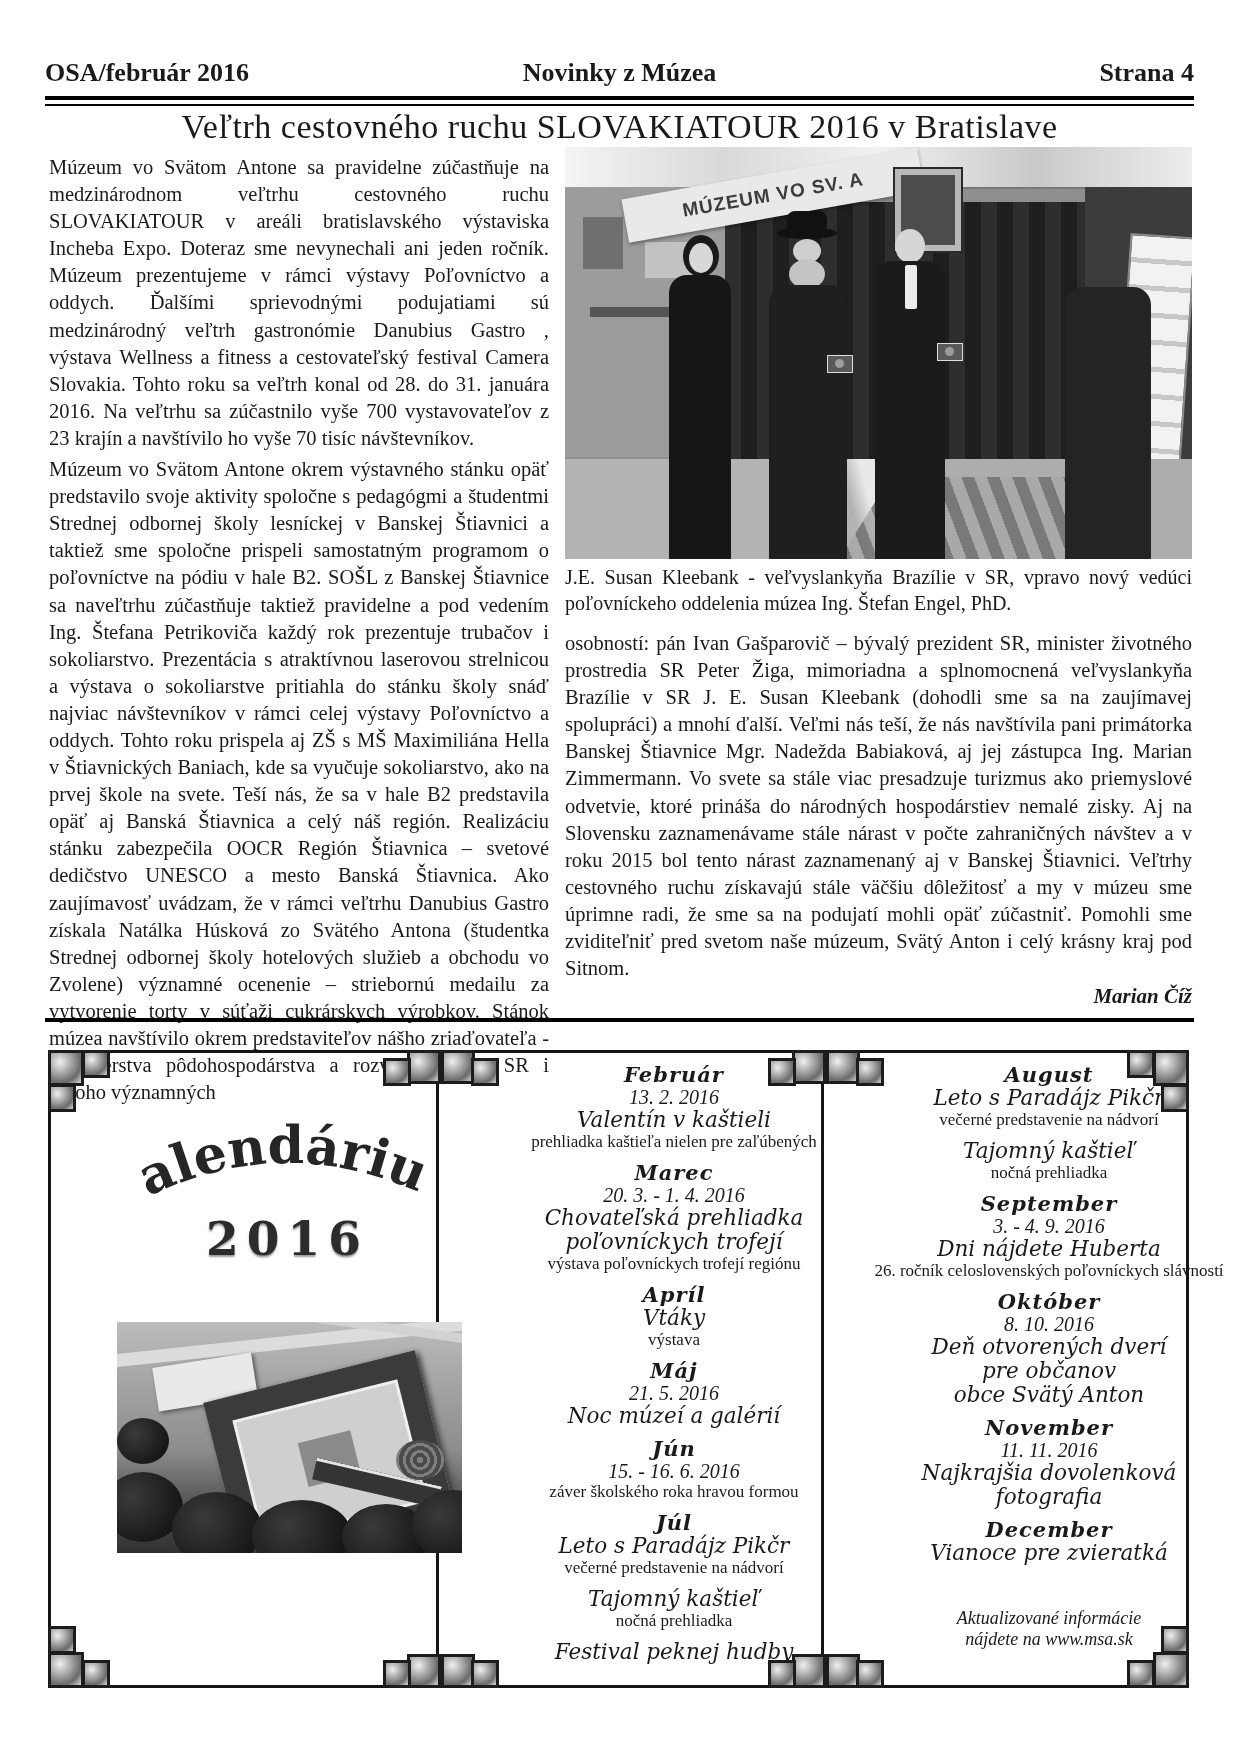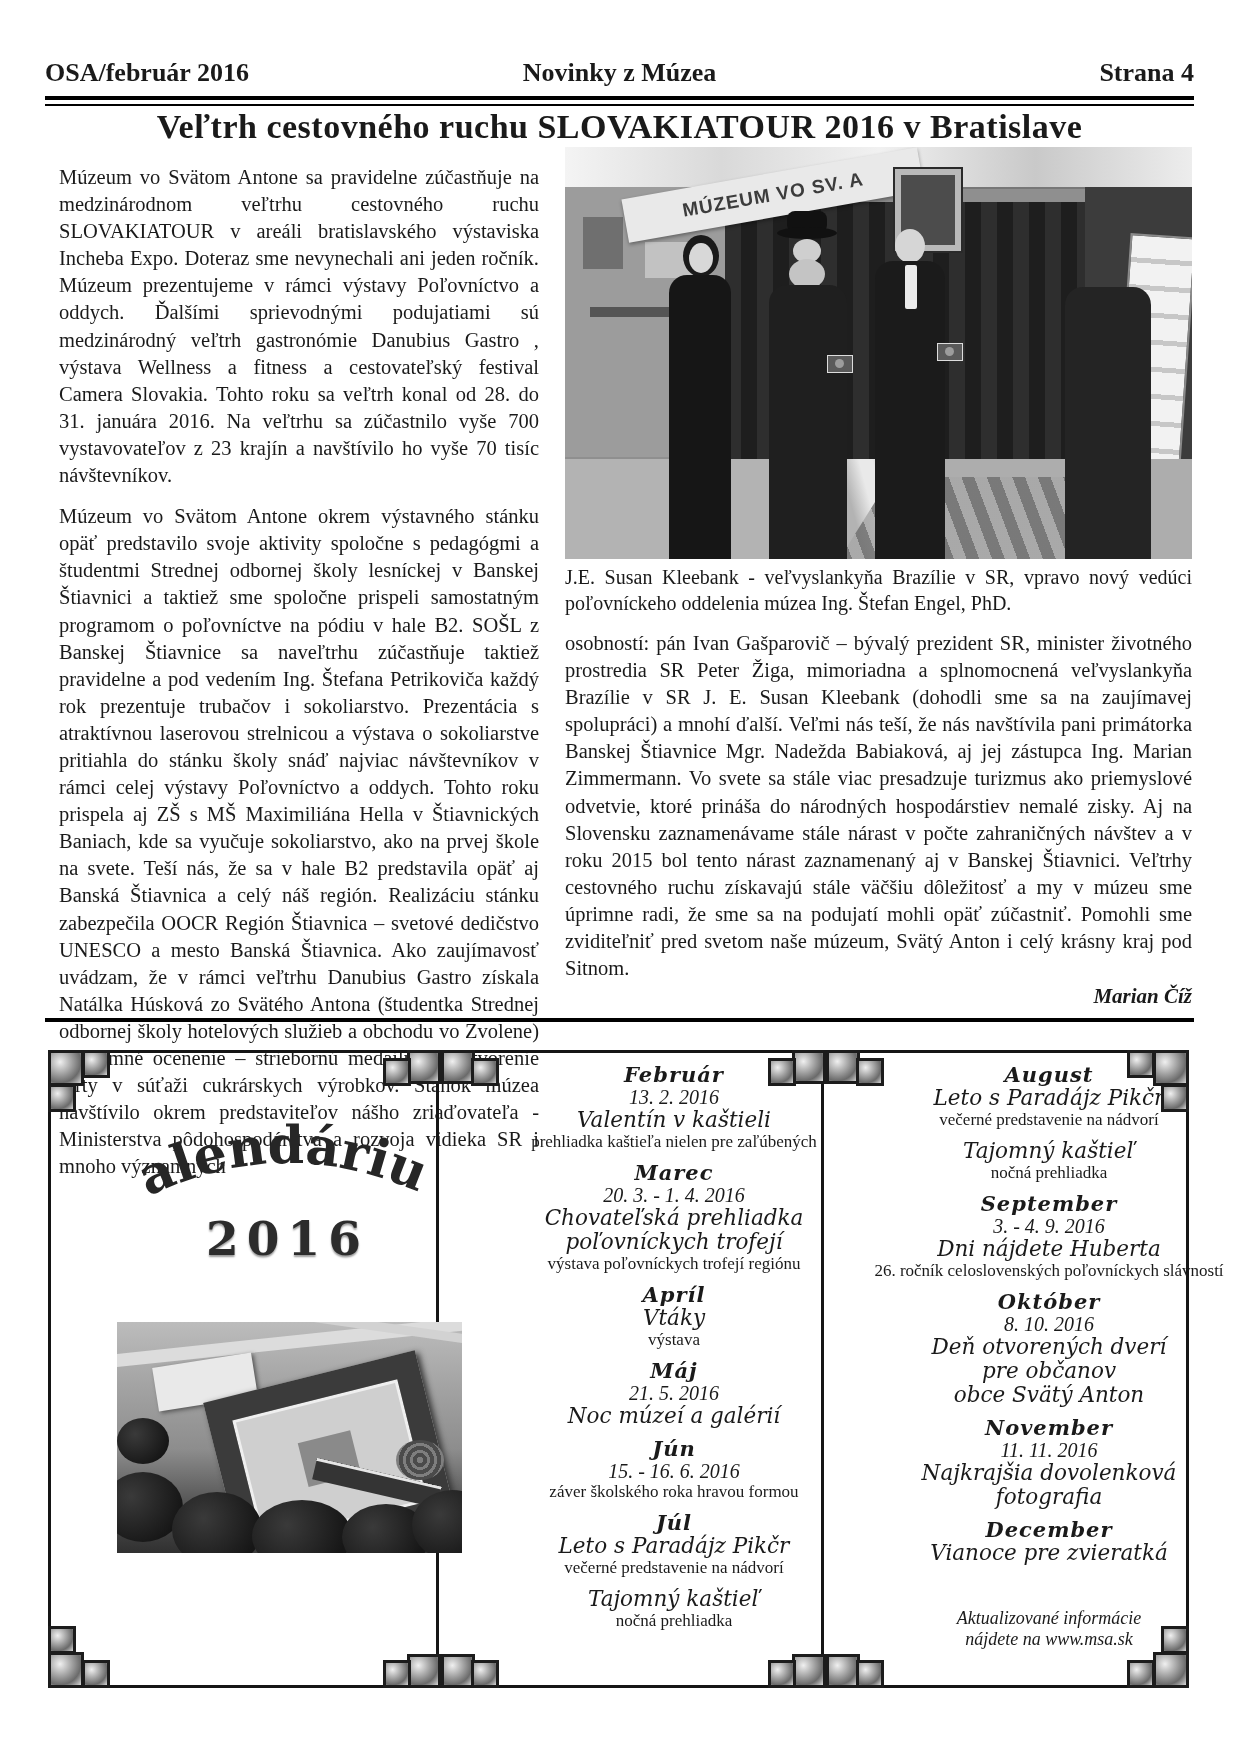--- a/index.html
+++ b/index.html
@@ -7,26 +7,26 @@
         font-family:"Liberation Serif","DejaVu Serif",serif;color:#1a1a1a;overflow:hidden;}
 
   
   .hdr{position:absolute;top:58px;left:45px;right:45px;display:flex;justify-content:space-between;
        font-weight:bold;font-size:26px;}
   .hdr .c{position:absolute;left:0;right:0;text-align:center;}
   .rule1{position:absolute;top:96px;left:45px;right:45px;height:4px;background:#000;}
   .rule2{position:absolute;top:104px;left:45px;right:45px;height:2px;background:#000;}
 
   .title{position:absolute;top:108px;left:45px;right:45px;text-align:center;
-         font-size:34px;font-weight:bold;letter-spacing:.5px;}
+         font-size:34px;font-weight:normal;letter-spacing:.5px;}
 
   
   .colL{position:absolute;left:45px;top:150px;width:508px;font-size:20.5px;line-height:27.1px;
         text-align:justify;}
-  .colL p{margin:14px;}
+  .colL p{margin:4px;}
   .colR{position:absolute;left:565px;top:147px;width:627px;}
   .caption{margin-top:5px;font-size:20px;line-height:26px;text-align:justify;}
   .rpar{margin-top:14px;font-size:20.5px;line-height:27.1px;text-align:justify;}
   .author{margin-top:2px;text-align:right;font-size:21px;font-weight:bold;font-style:italic;}
 
   .rule3{position:absolute;top:1018px;left:45px;right:45px;height:4px;background:#000;}
 
   
   .photo{position:relative;width:627px;height:412px;overflow:hidden;background:#8f8f8f;}
   .ceiling{position:absolute;top:0;left:0;right:0;height:40px;
@@ -228,20 +228,23 @@
           </div>
           <div class="cal-entry">
             <div class="cal-month">Júl</div>
             <div class="cal-event">Leto s Paradájz Pikčr</div>
             <div class="cal-desc">večerné predstavenie na nádvorí</div>
           </div>
           <div class="cal-entry">
             <div class="cal-event">Tajomný kaštieľ</div>
             <div class="cal-desc">nočná prehliadka</div>
           </div>
+          <div class="cal-entry">
+            <div class="cal-event">Festival peknej hudby</div>
+          </div>
         </div>
     </div>
 
     <div class="cell" style="left:773px;width:362px;">
       <div class="cellpad">
           <div class="cal-entry">
             <div class="cal-month">August</div>
             <div class="cal-event">Leto s Paradájz Pikčr</div>
             <div class="cal-desc">večerné predstavenie na nádvorí</div>
           </div>

